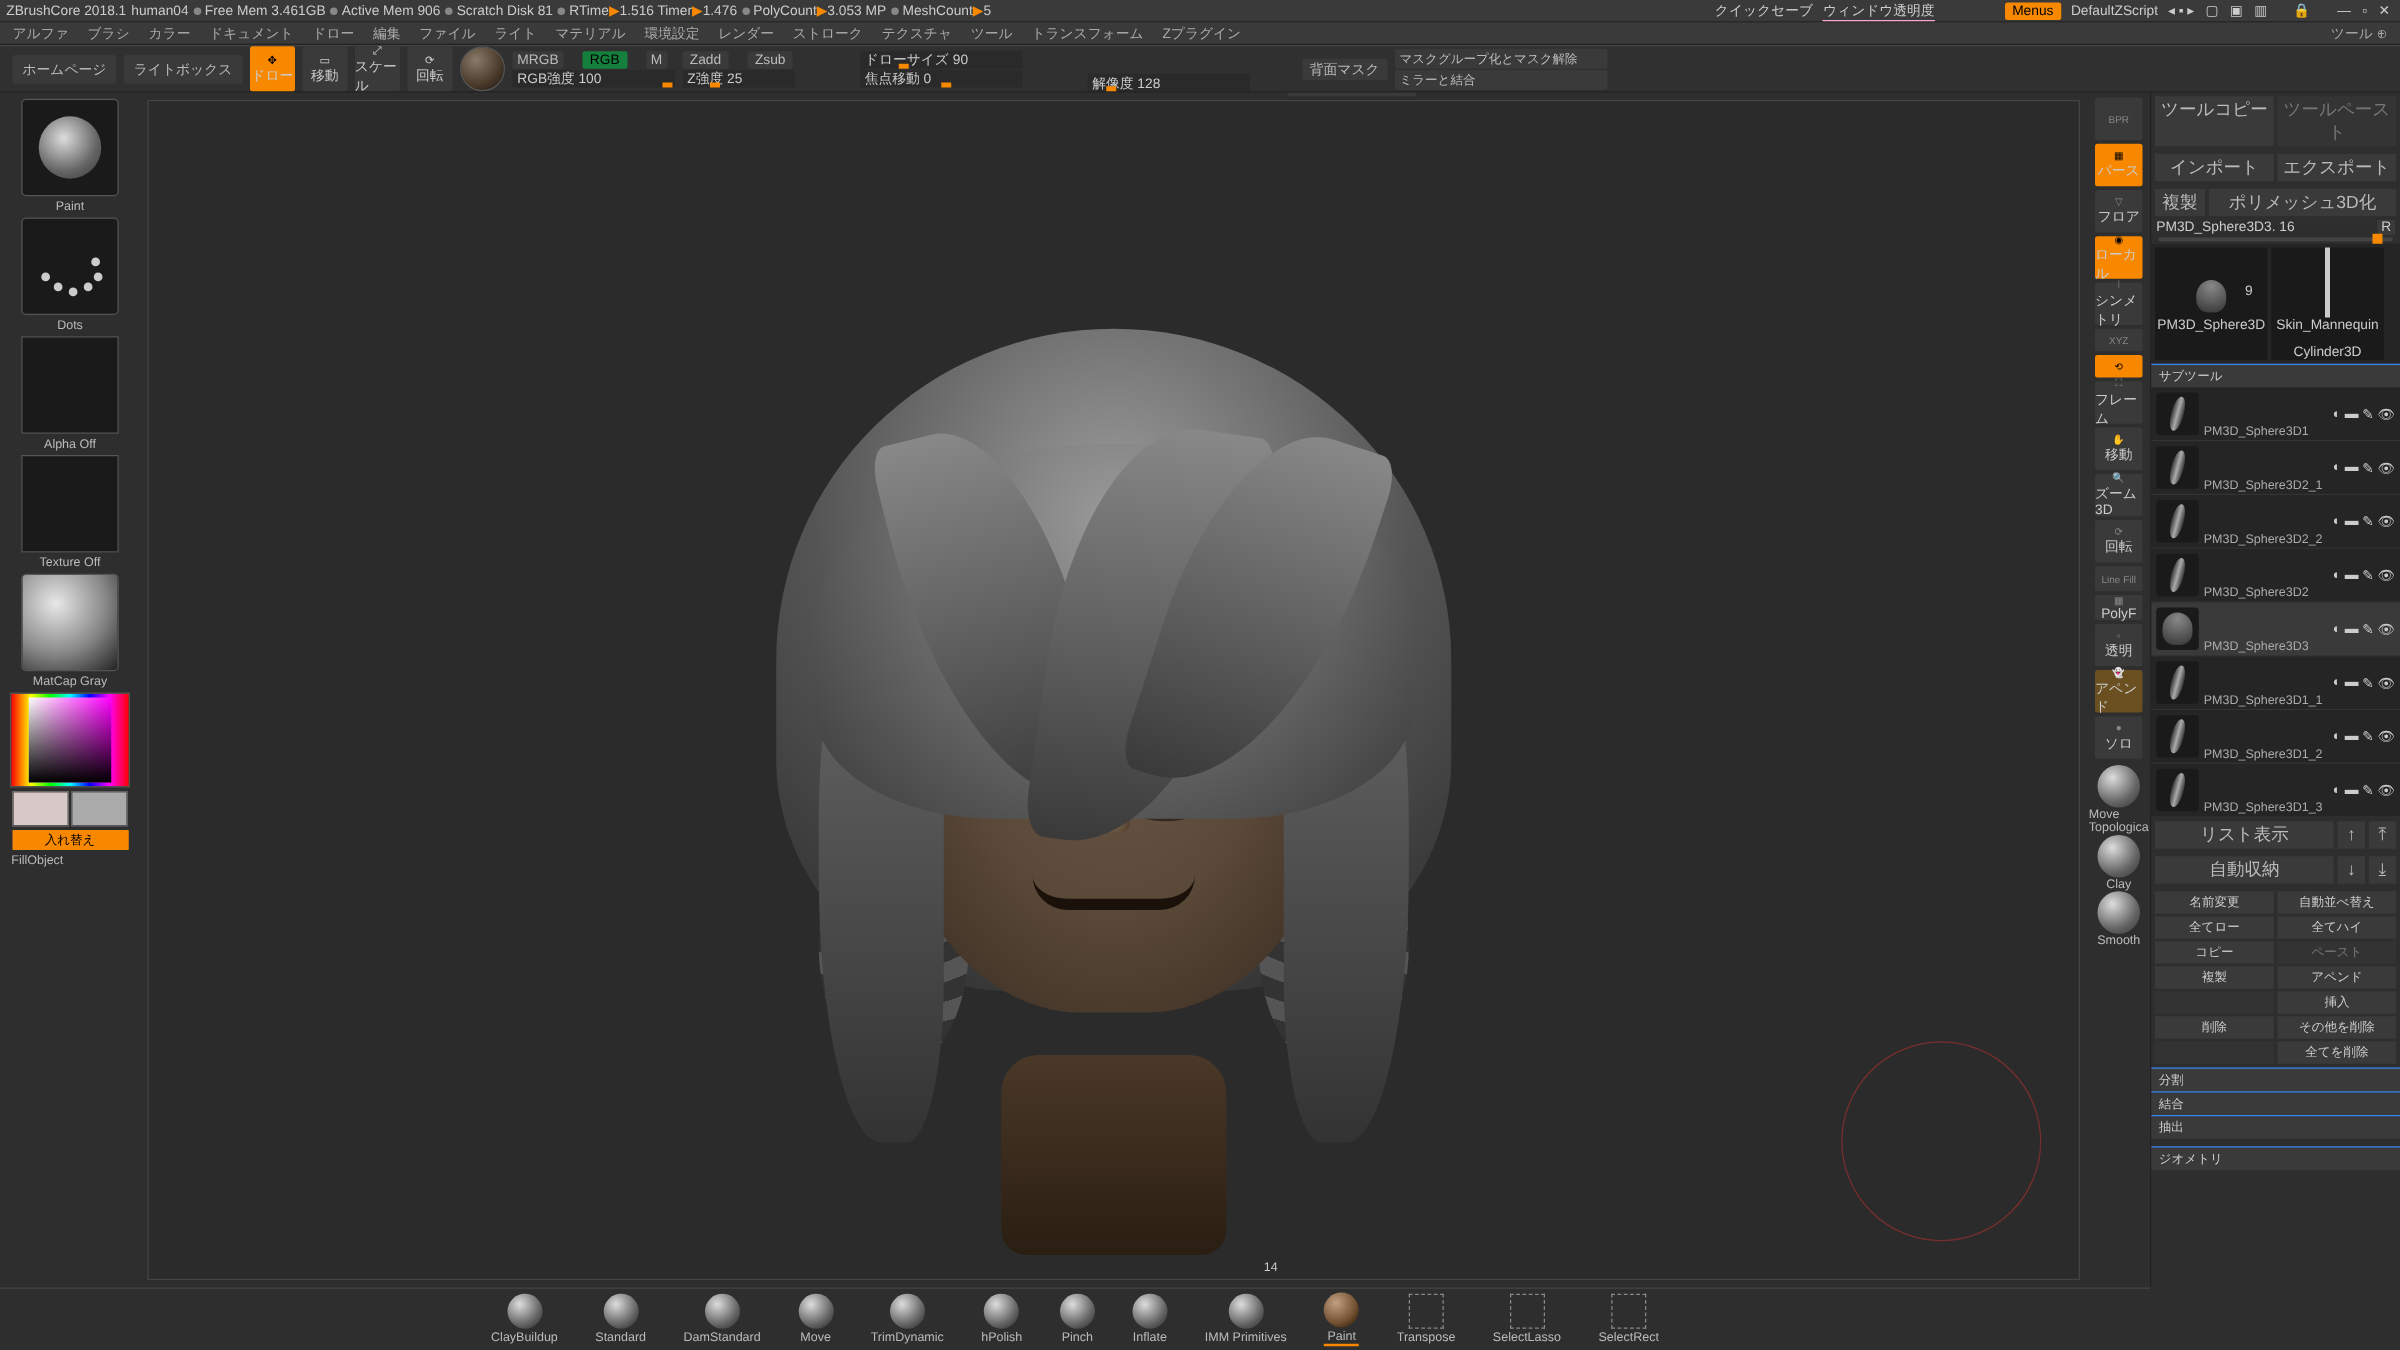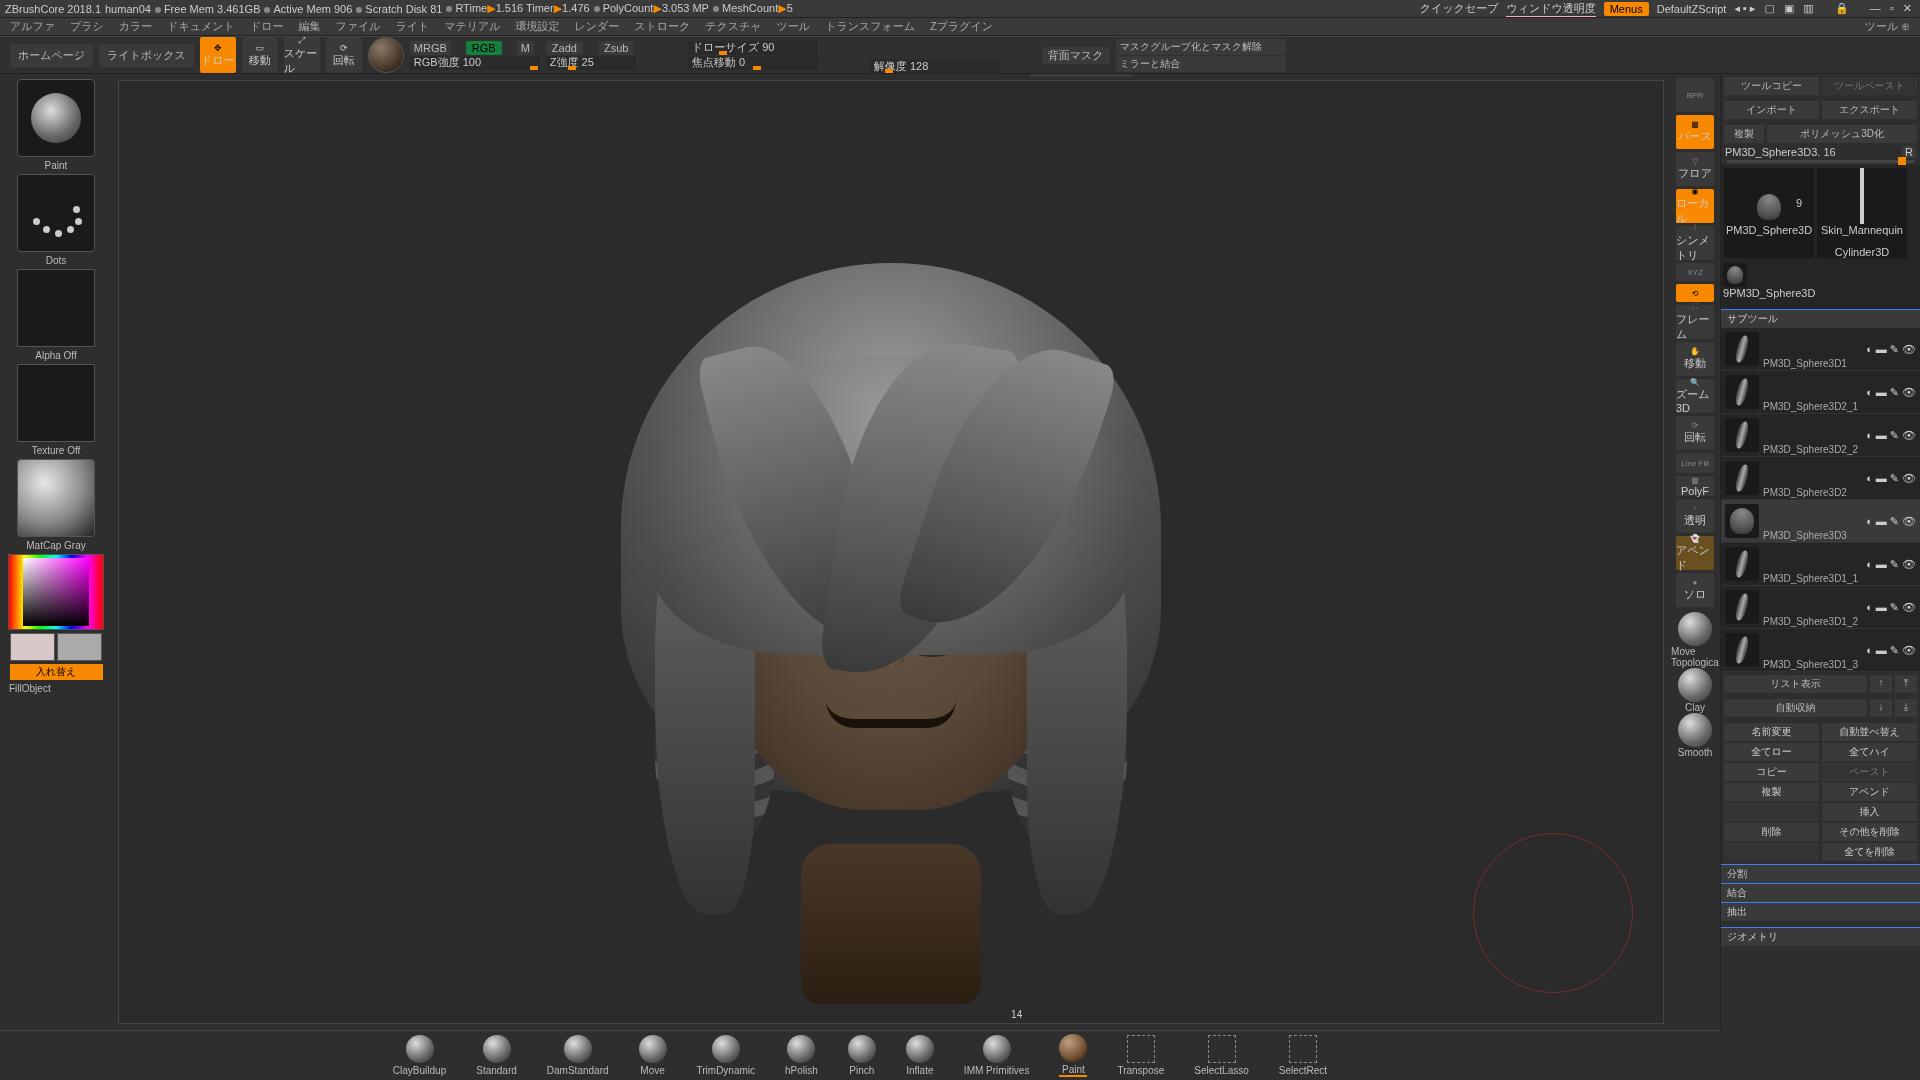--- a/index.html
+++ b/index.html
@@ -2,21 +2,21 @@
 <html><head>
 <meta charset="utf-8">
 <style>
 * { margin:0; padding:0; box-sizing:border-box; font-family:"Segoe UI","Meiryo",sans-serif; font-size:11px; color:#ccc; }
 body { background:#2e2e2e; width:1920px; height:1080px; overflow:hidden; position:relative; }
 .topbar { height:18px; background:#3a3a3a; display:flex; align-items:center; padding:0 5px; gap:4px; border-bottom:1px solid #222; }
 .topbar .dot { width:6px; height:6px; border-radius:50%; background:#888; display:inline-block; margin-right:3px; }
 .topbar .stat { color:#aaa; font-size:10px;text-align:center; }
 .topbar .tri { color:#f88800; }
 .topbar .rightarea { margin-left:auto; display:flex; gap:8px; align-items:center; }
-.topbar .menus-btn { background:#f88800; color:#000; padding:1px 6px; border-radius:2px; }
+.topbar .menus-btn { background:#f88800; color:#000; padding:1px 6px; border-radius:2px;margin-left:48px; }
 .menubar { height:18px; background:#3a3a3a; display:flex; align-items:center; padding:0 10px; gap:15px; border-bottom:1px solid #222; }
 .menubar span { color:#aaa; cursor:pointer; }
 .toolbar-row { height:38px; background:#303030; display:flex; align-items:center; padding:0 10px; gap:6px; border-top:1px solid #444; border-bottom:1px solid #222; position:relative; }
 .toolbar-row .btn { background:#3a3a3a; padding:4px 8px; border-radius:2px; color:#bbb; }
 .toolbar-row .btn.active { background:#15803d; color:#000; }
 .toolbar-row .iconbtn { width:36px; height:36px; background:#3a3a3a; border-radius:2px; display:flex; flex-direction:column; align-items:center; justify-content:center; font-size:9px; }
 .toolbar-row .iconbtn.active { background:#f88800; color:#000; }
 .slider-group { display:flex; flex-direction:column; gap:1px; }
 .slider-row { display:flex; gap:15px; }
 .slider { position:relative; width:90px; height:14px; background:#2a2a2a; display:flex; align-items:center; padding:0 4px; font-size:10px; }
@@ -40,21 +40,21 @@
 .swapbtn { width:93px; background:#f88800; color:#000; text-align:center; padding:1px 0; font-size:10px; }
 .viewport { flex:1; background:#2b2b2b; position:relative; margin:6px; border:1px solid #444; overflow:hidden; }
 .viewport .brushcircle { position:absolute; right:30px; bottom:30px; width:160px; height:160px; border:1px solid rgba(200,50,50,0.5); border-radius:50%; }
 .rightdock { width:50px; background:#2e2e2e; display:flex; flex-direction:column; gap:3px; padding:4px; align-items:center; }
 .dockbtn { width:38px; height:34px; background:#3a3a3a; border-radius:2px; display:flex; align-items:center; justify-content:center; flex-direction:column; font-size:8px; color:#888; }
 .dockbtn.active { background:#f88800; color:#000; }
 .brushstack { display:flex; flex-direction:column; align-items:center; gap:0; margin-top:2px; }
 .brushstack .bb { width:34px; height:34px; border-radius:50%; background:radial-gradient(circle at 35% 30%, #ddd, #666 60%, #333); }
 .toolpanel { width:200px; background:#2e2e2e; border-left:1px solid #222; display:flex; flex-direction:column; overflow:hidden; }
 .btn-row { display:flex; gap:3px; padding:3px; }
-.pbtn { flex:1; background:#3a3a3a; padding:2px 3px; text-align:center; font-size:10px; color:#bbb; }
+.pbtn { flex:1; background:#3a3a3a; padding:2px 3px; text-align:center; font-size:14px; color:#bbb; }
 .pbtn.dim { opacity:0.5; }
 .subtool-list { background:#252525; }
 .subtool-item { display:flex; align-items:center; gap:4px; padding:2px 4px; border-bottom:1px solid #333; height:43px; position:relative; }
 .subtool-item.sel { background:#3a3a3a; }
 .subtool-thumb { width:34px; height:34px; background:#1a1a1a; border-radius:3px; display:flex; align-items:center; justify-content:center; }
 .subtool-thumb .hair { width:24px; height:26px; background:radial-gradient(circle at 50% 20%, #888, #333); border-radius:50% 50% 40% 40%; }
 .subtool-thumb .strand { width:10px; height:28px; background:linear-gradient(90deg,#333,#aaa,#333); border-radius:50%; transform:rotate(15deg); }
 .subtool-item .icons { margin-left:auto; display:flex; gap:3px; font-size:12px; }
 .subtool-name { position:absolute; bottom:1px; left:42px; font-size:10px; color:#aaa; }
 .section-head { background:#3a3a3a; padding:2px 6px; font-size:10px; border-top:1px solid #3b82f6; }
@@ -298,25 +298,20 @@
           <span style="position:absolute;margin-left:60px;margin-top:-20px">9</span>
           <span>PM3D_Sphere3D</span>
         </div>
       <div class="tg">
           <div style="width:4px;height:60px;background:#ccc"></div>
           <span>Skin_Mannequin</span>
           <br>
           <span>Cylinder3D</span>
         </div>
     </div>
-    <div style="display:flex;padding:2px;background:#252525">
-      <div class="tg" style="height:44px;width:90px"><div class="subtool-thumb" style="width:24px;height:24px">
-            <div class="hair" style="width:16px;height:18px"></div>
-          </div><span>9</span><span>PM3D_Sphere3D</span></div>
-    </div>
     <div class="section-head">サブツール</div>
     <div class="subtool-list" id="subtool-list">
         <div class="subtool-item">
           <div class="subtool-thumb">
             <div class="strand"></div>
           </div>
     <div class="icons">
             <span>◐</span>
             <span>▬</span>
             <span>✎</span>

